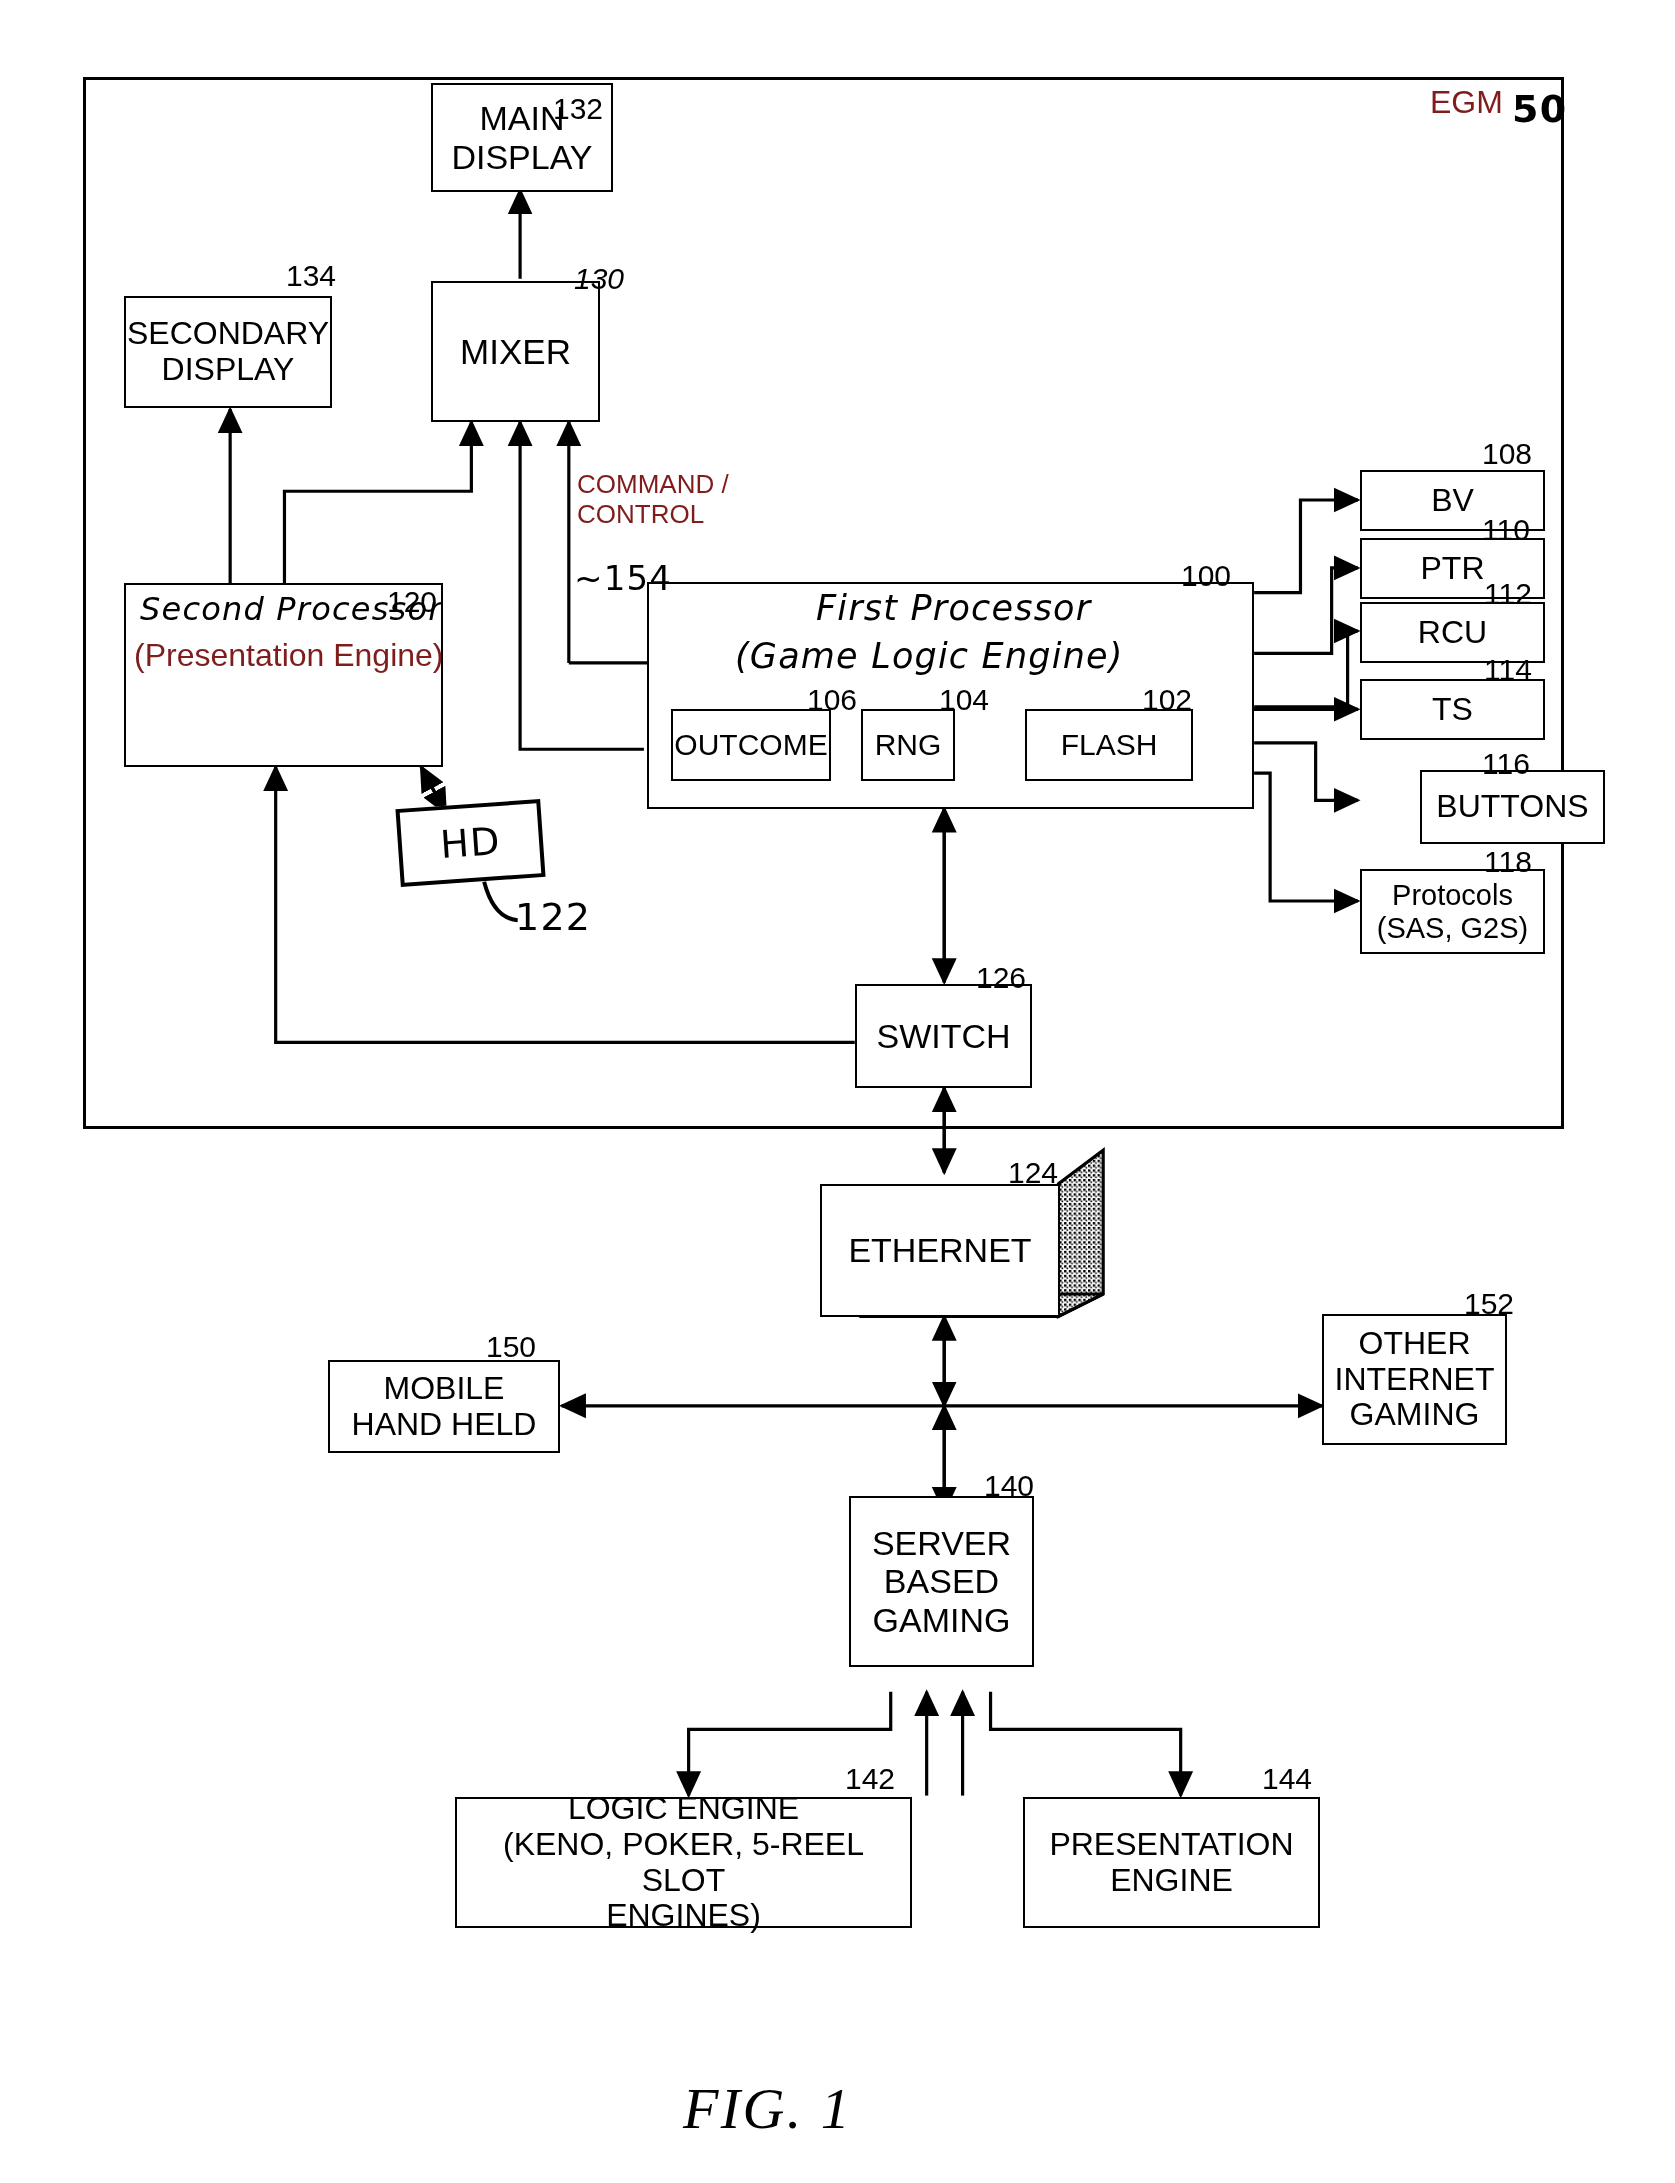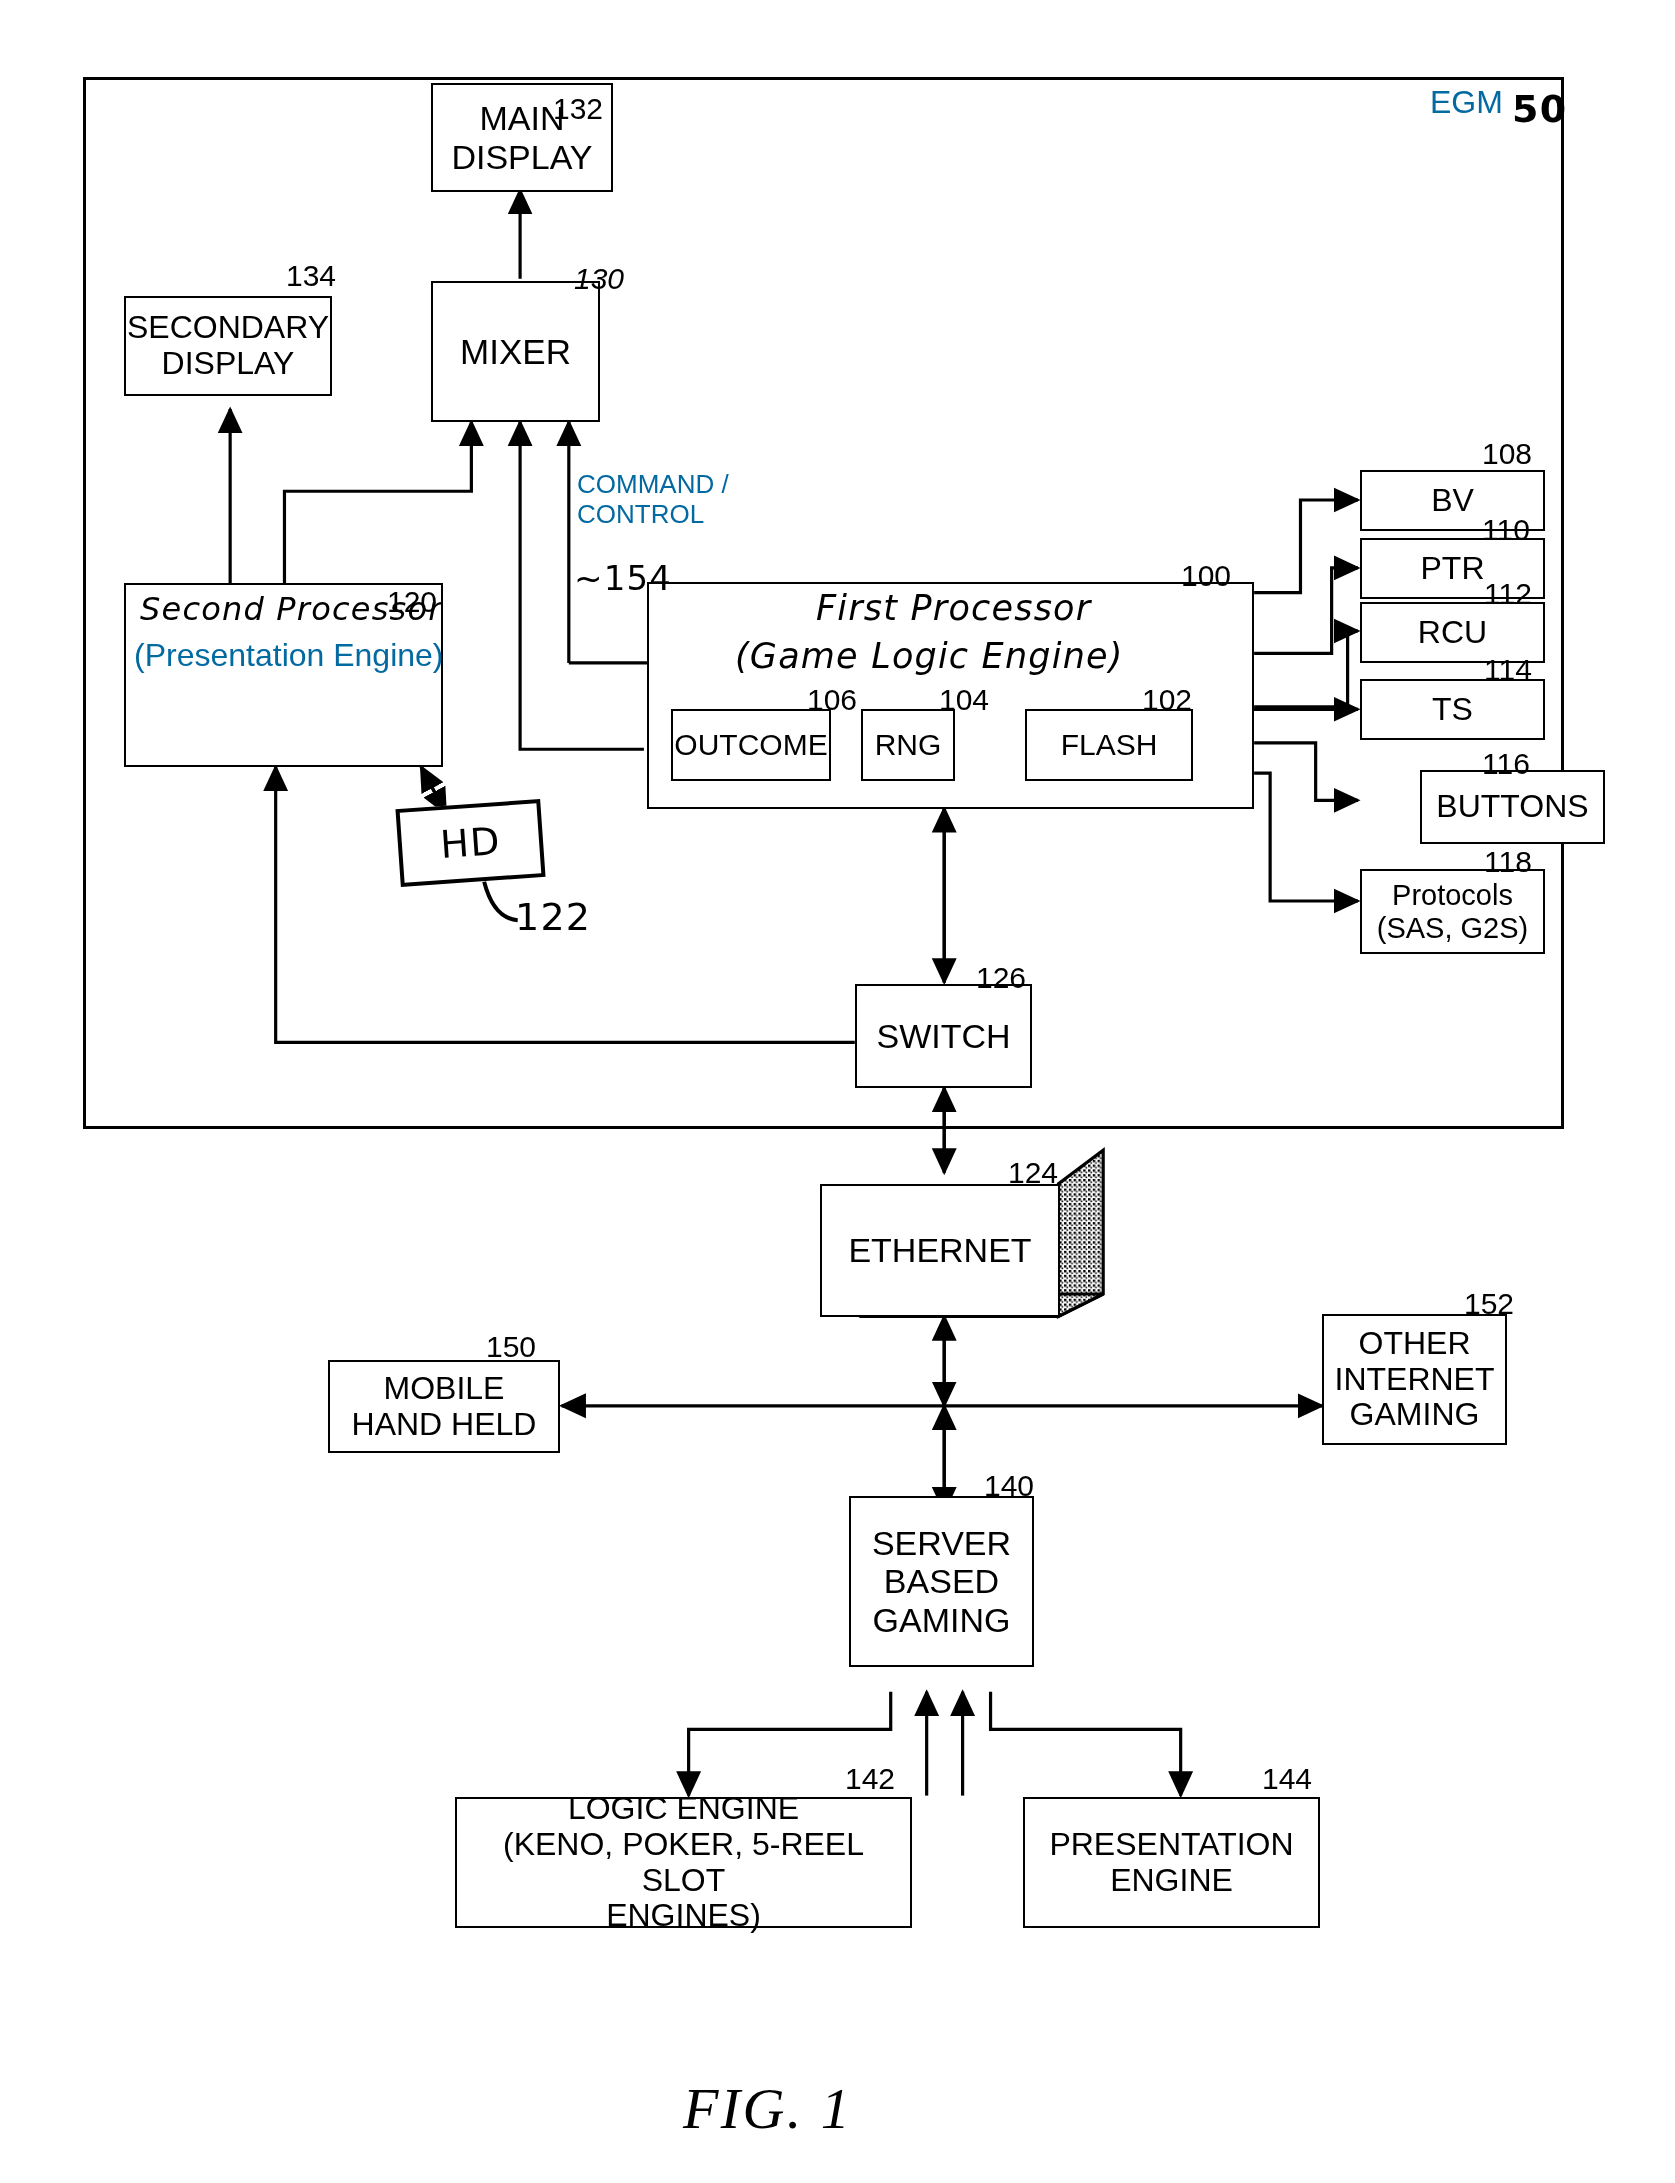--- a/index.html
+++ b/index.html
@@ -41,21 +41,21 @@
   .ref {
     position: absolute;
     color: #000;
     font-size: 30px;
     font-family: "Liberation Sans", sans-serif;
     white-space: nowrap;
     line-height: 1;
   }
   .plain {
     position: absolute;
-    color: #0369a1;
+    color: #7f1d1d;
     white-space: pre;
     line-height: 1.15;
   }
   .hand {
     position: absolute;
     color: #000;
     font-family: "DejaVu Sans", sans-serif;
     white-space: nowrap;
     letter-spacing: 1.2px;
     line-height: 1;
@@ -158,21 +158,21 @@
       <polygon points="1026,1648 1381,1648 1381,1620 1055,1620" fill="none" stroke="none"></polygon>
     </g>
   </svg>
 
   <div class="box" style="left:431px; top:83px; width:182px; height:109px; font-size:34px;">
     <span class="txt" style="white-space: pre-line;">MAIN
 DISPLAY</span>
   </div>
   <span class="ref" style="left:553px; top:94px;">132</span>
 
-  <div class="box" style="left:124px; top:296px; width:208px; height:100px; font-size:32px;">
+  <div class="box" style="left:124px; top:296px; width:208px; height:112px; font-size:32px;">
     <span class="txt" style="white-space: pre-line;">SECONDARY
 DISPLAY</span>
   </div>
   <span class="ref" style="left:286px; top:261px;">134</span>
 
   <div class="box" style="left:431px; top:281px; width:169px; height:141px; font-size:35px;">
     <span class="txt">MIXER</span>
   </div>
   <span class="ref" style="left:574px; top:264px;font-style:italic;">130</span>
 

